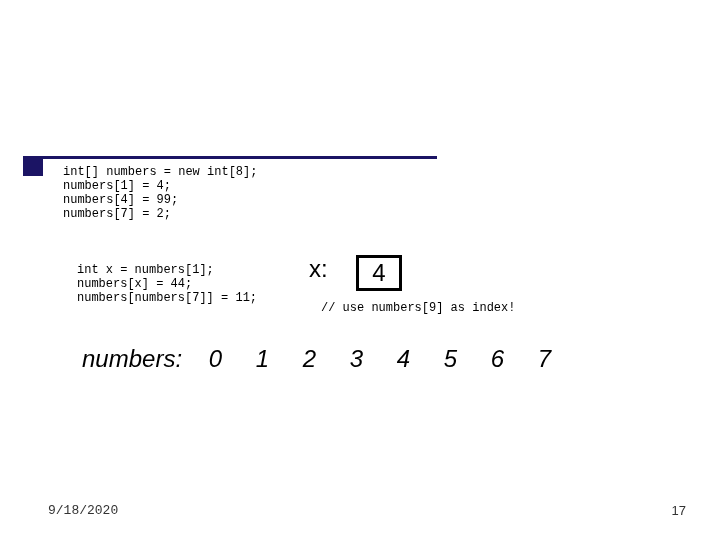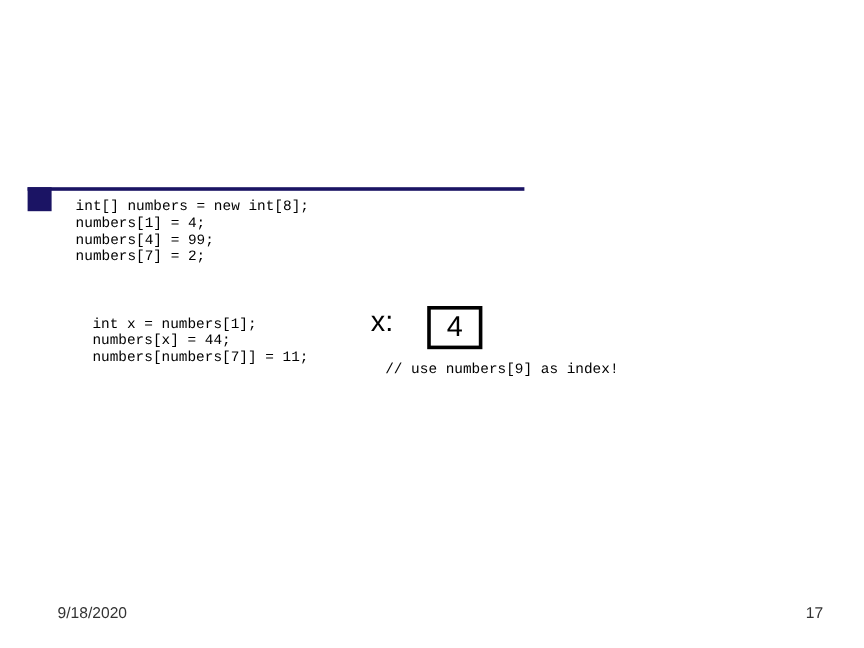--- a/index.html
+++ b/index.html
@@ -12,21 +12,21 @@
   .comment{left:321px;top:301px}
   .xlab{position:absolute;left:309px;top:255px;font-family:Verdana,Arial,sans-serif;font-size:24px}
   .xbox{position:absolute;left:356px;top:255px;width:40px;height:30px;border:3px solid #000;font-family:Verdana,Arial,sans-serif;font-size:24px;text-align:center;line-height:30px}
   .arr{position:absolute;left:82px;top:345px}
   .arrlbl{display:inline-block;font-family:Verdana,Arial,sans-serif;font-style:italic;font-size:24px;vertical-align:middle;margin-right:10px}
   .idxrow{white-space:nowrap}
   .idx{display:inline-block;width:47px;text-align:center;font-family:Verdana,Arial,sans-serif;font-style:italic;font-size:24px}
   .cells{white-space:nowrap;border:3px solid #000;display:inline-block;vertical-align:middle}
   .cell{display:inline-block;width:44px;height:34px;text-align:center;font-family:Verdana,Arial,sans-serif;font-size:24px;line-height:34px;border-right:3px solid #000;box-sizing:content-box}
   .cell:last-child{border-right:0}
-  .date{position:absolute;left:48px;bottom:22px;font-family:Liberation Sans, sans-serif;font-size:13px;color:#333}
+  .date{position:absolute;left:48px;bottom:22px;font-family:Liberation Mono, monospace;font-size:13px;color:#333}
   .pageno{position:absolute;right:34px;bottom:22px;font-family:Arial,sans-serif;font-size:13px;color:#333}
 </style>
 </head>
 <body>
 
 <div class="hrule"></div>
 <div class="vsq"></div>
 
 <div class="code block1">int[] numbers = new int[8];
 numbers[1] = 4;
@@ -36,17 +36,22 @@
 <div class="code block2">int x = numbers[1];
 numbers[x] = 44;
 numbers[numbers[7]] = 11;</div>
 <div class="code comment">// use numbers[9] as index!</div>
 
 <div class="xlab">x:</div>
 <div class="xbox">4</div>
 
 <div class="arr">
   <div style="display:inline-block;vertical-align:bottom">
+    <span class="arrlbl">numbers:</span>
+  </div><div style="display:inline-block;vertical-align:bottom">
+    <div class="idxrow">
+      <span class="idx">0</span><span class="idx">1</span><span class="idx">2</span><span class="idx">3</span><span class="idx">4</span><span class="idx">5</span><span class="idx">6</span><span class="idx">7</span>
+    </div>
   </div>
 </div>
 
 <div class="date">9/18/2020</div>
 <div class="pageno">17</div>
 
 </body></html>

